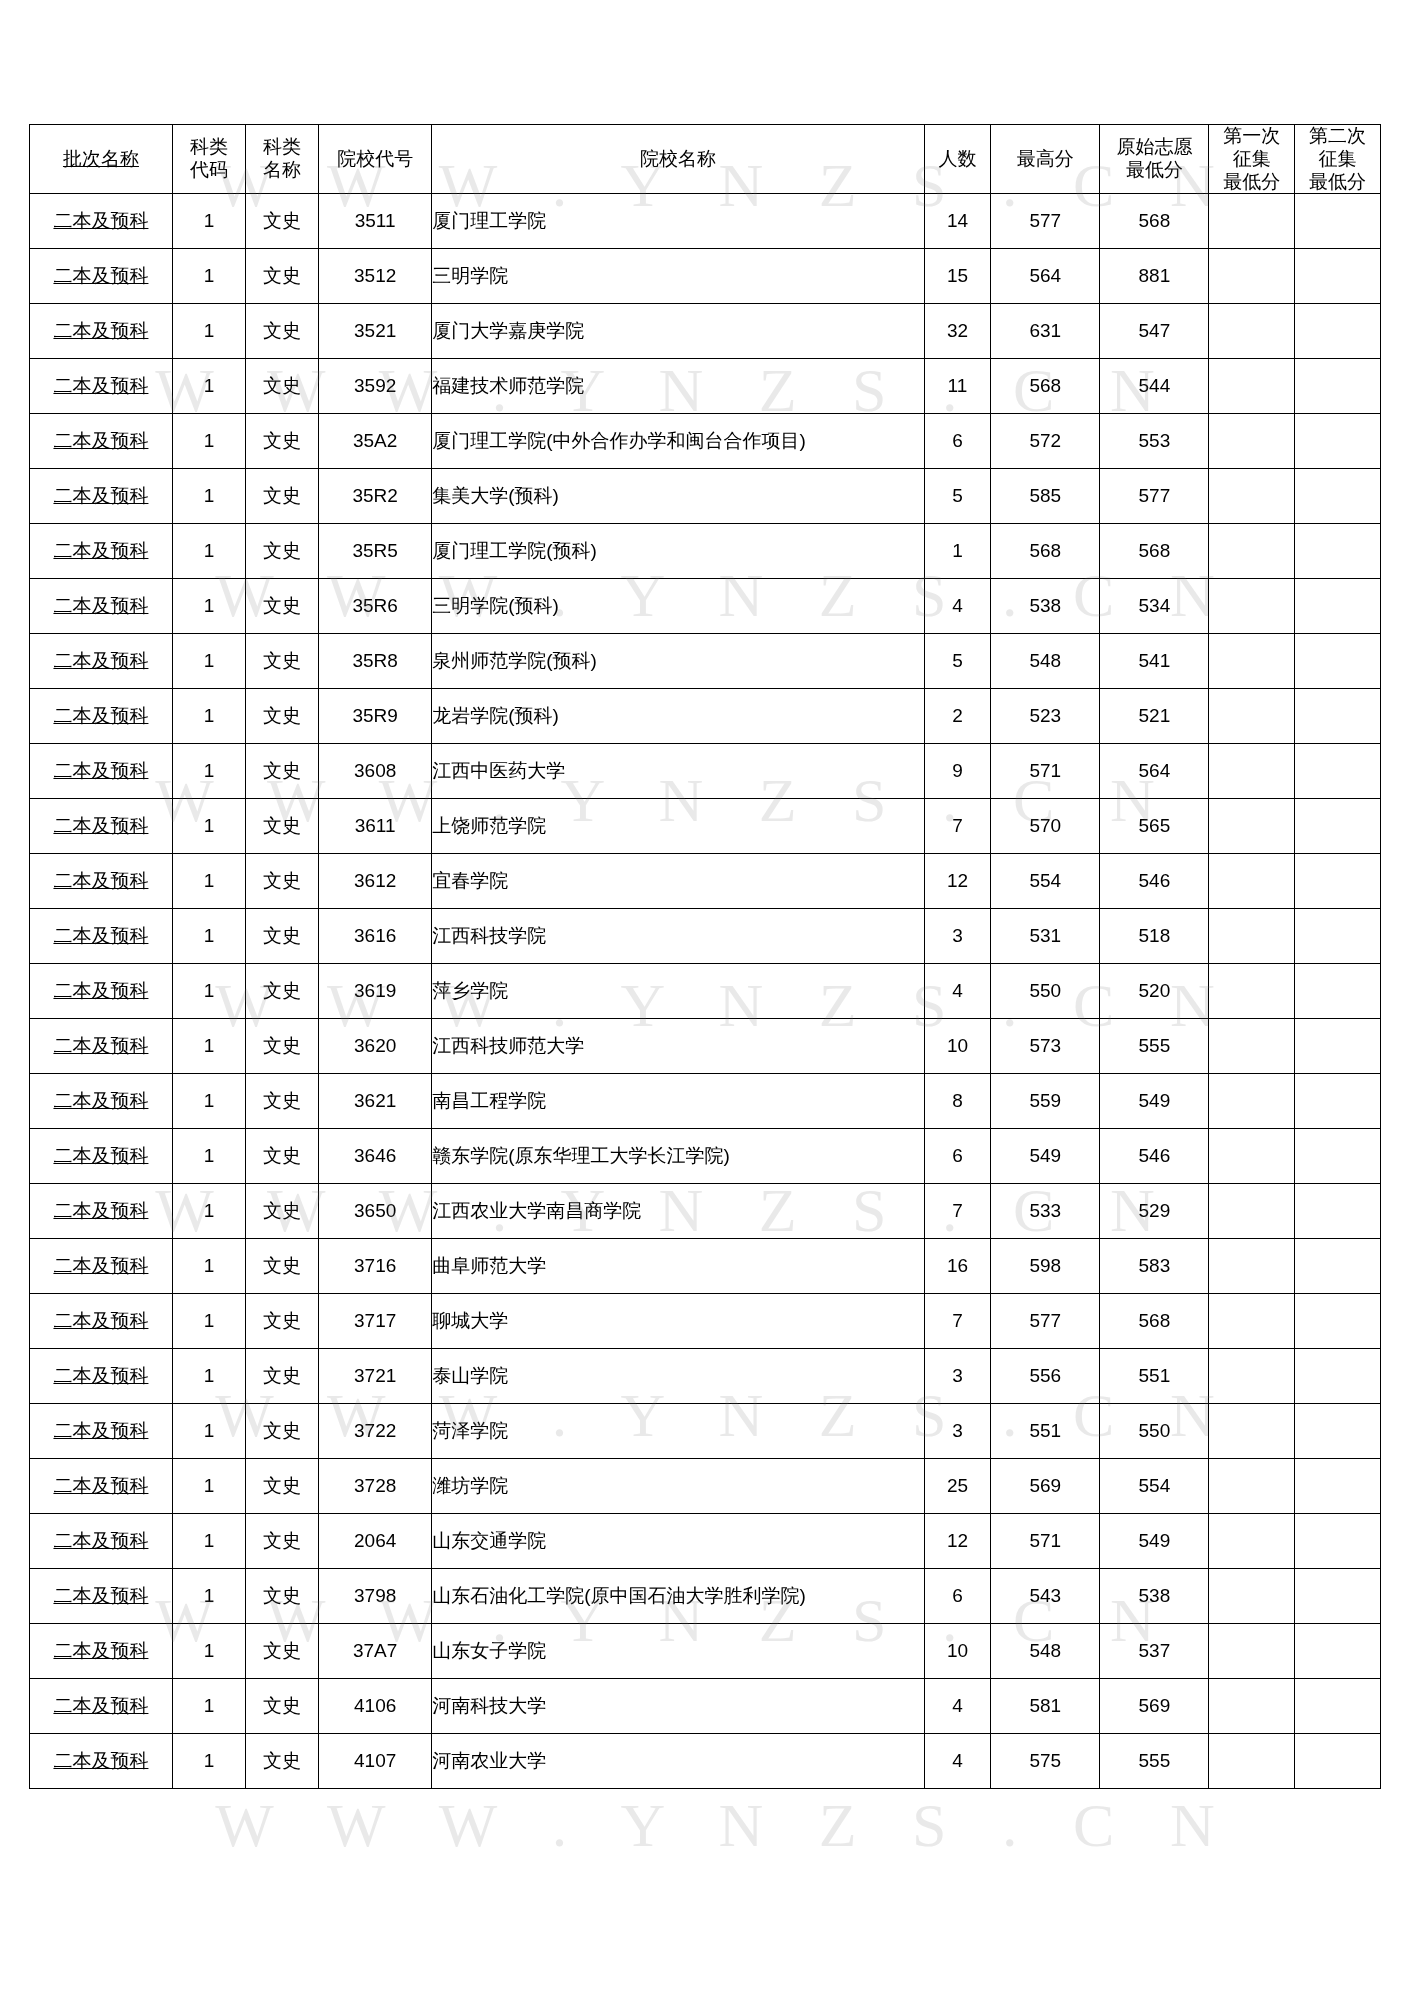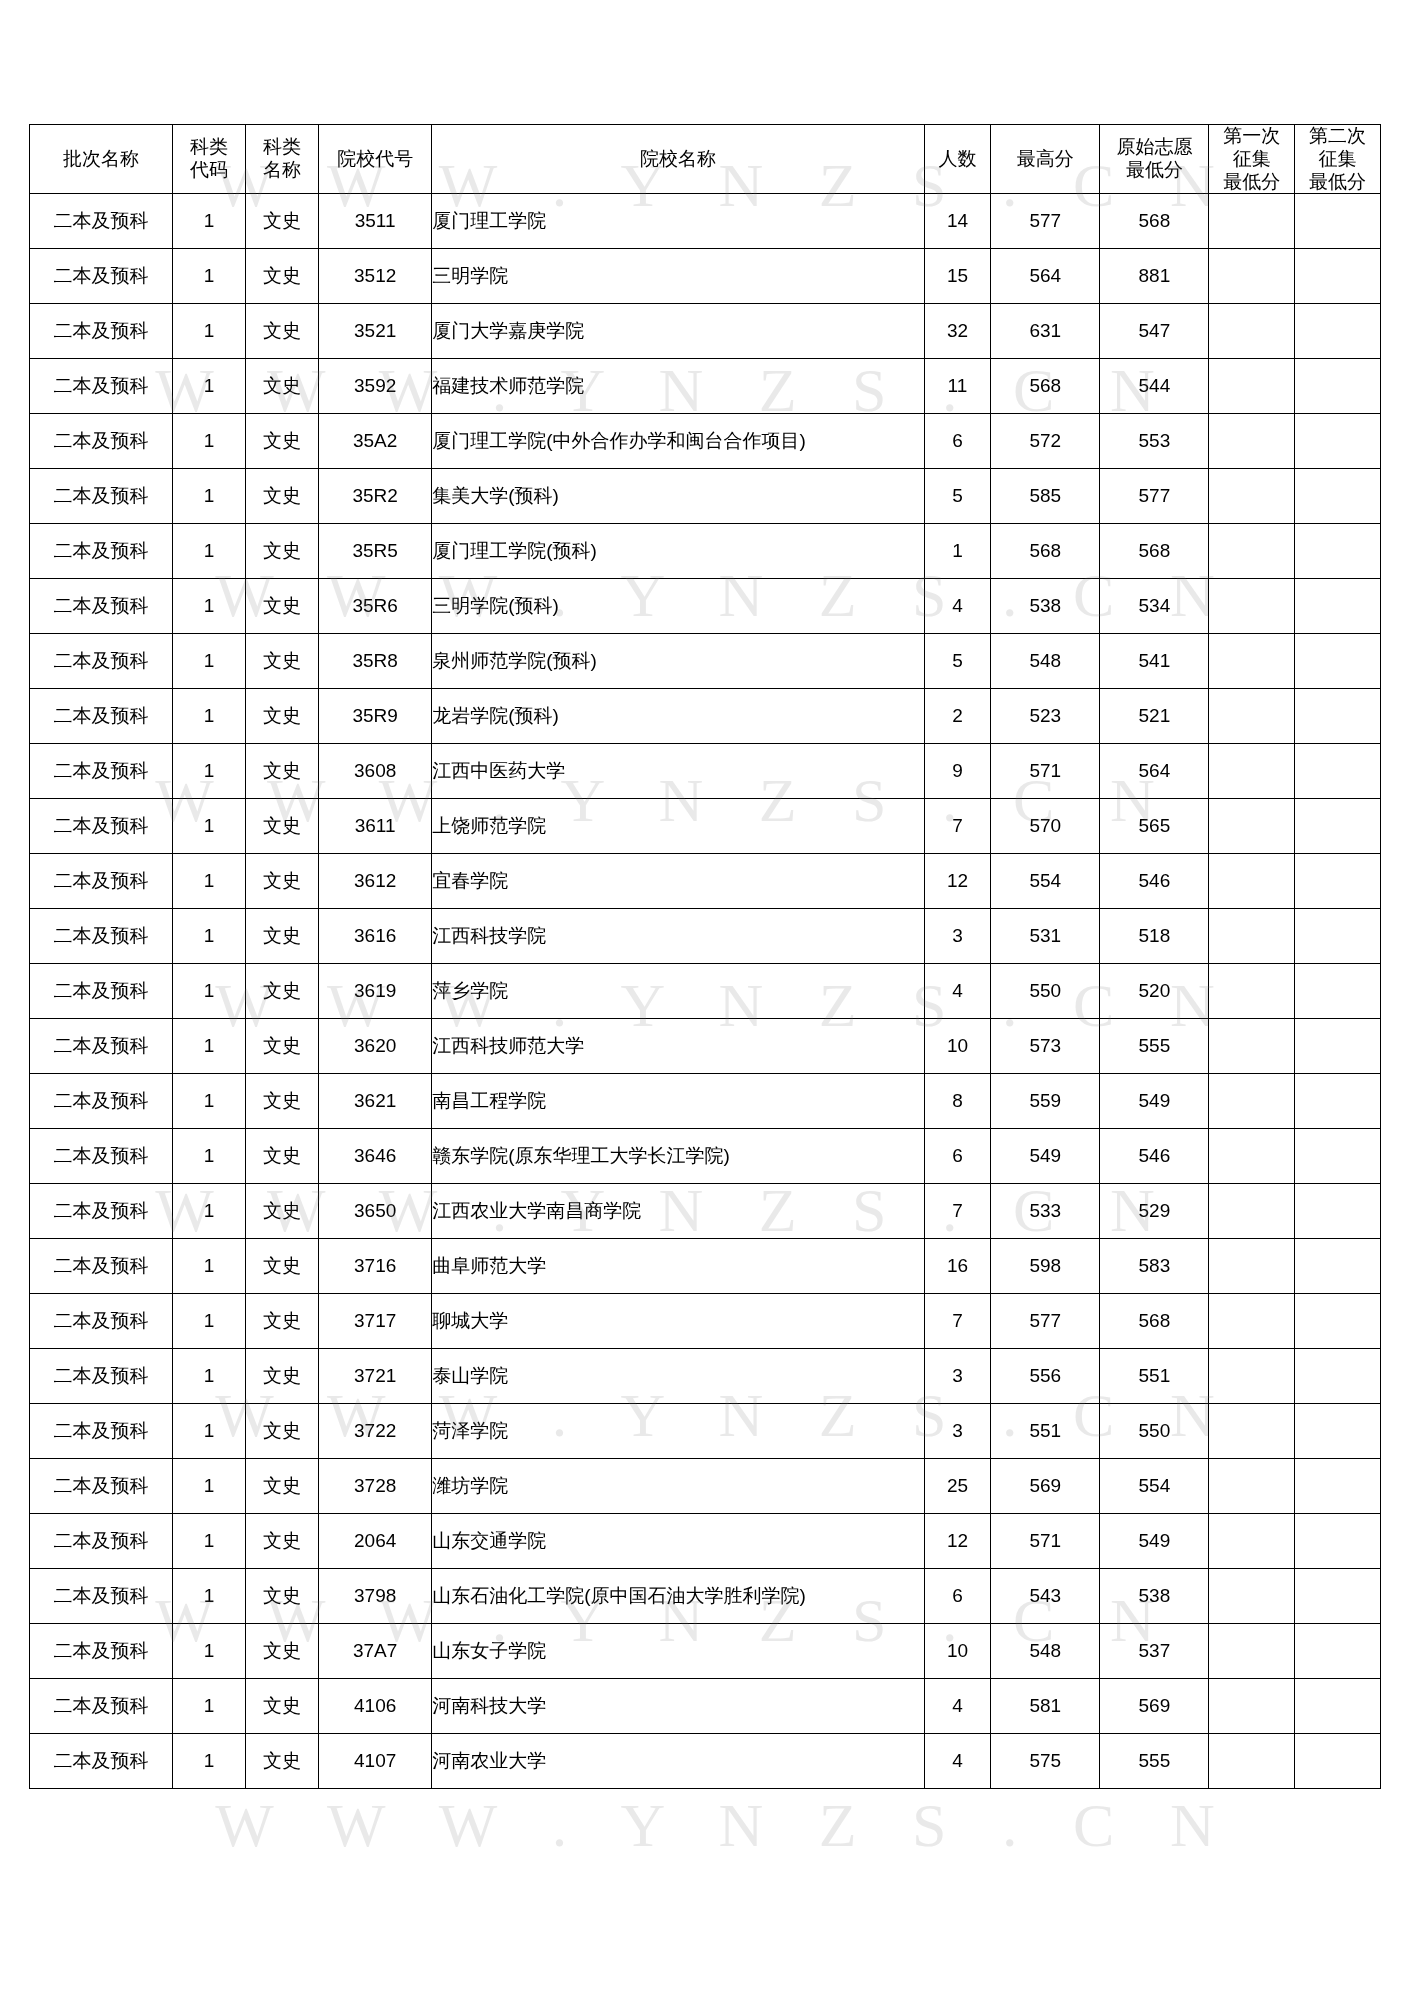--- a/index.html
+++ b/index.html
@@ -58,21 +58,21 @@
     padding: 0;
     background: transparent;
   }
   thead th {
     font-weight: bold;
     font-size: 19px;
     line-height: 1.25;
     height: 84px;
     text-align: center;
   }
-  .c-batch { width: 134px; text-align: center; }
+  .c-batch { width: 134px; text-align: center; text-decoration: underline; }
   .c-code  { width: 68px;  text-align: center; }
   .c-kname { width: 68px;  text-align: center; }
   .c-scode { width: 106px; text-align: center; border-radius: 25px; }
   .c-sname { width: 464px; text-align: left; padding-left: 16px; }
   .c-num   { width: 62px;  text-align: center; }
   .c-high  { width: 102px; text-align: center; margin-top: 48px; }
   .c-low   { width: 102px; text-align: center; }
   .c-z1    { width: 80px;  text-align: center; margin-top: 23px; }
   .c-z2    { width: 80px;  text-align: center; }
   .hdr-two-line { line-height: 1.2; }

